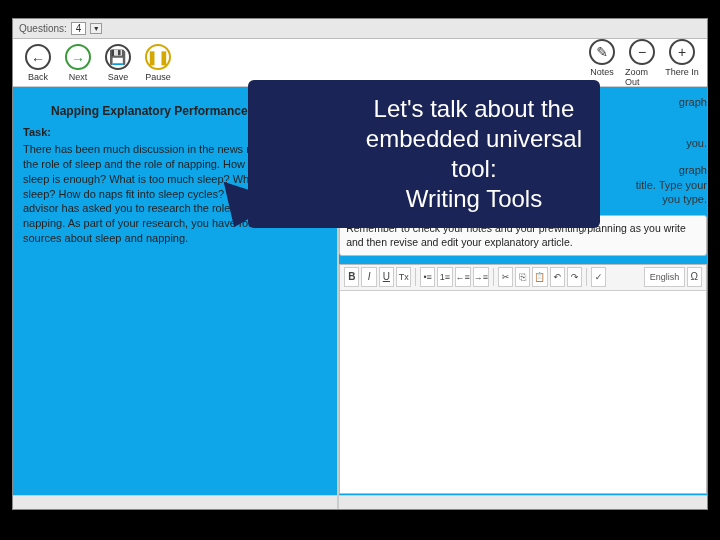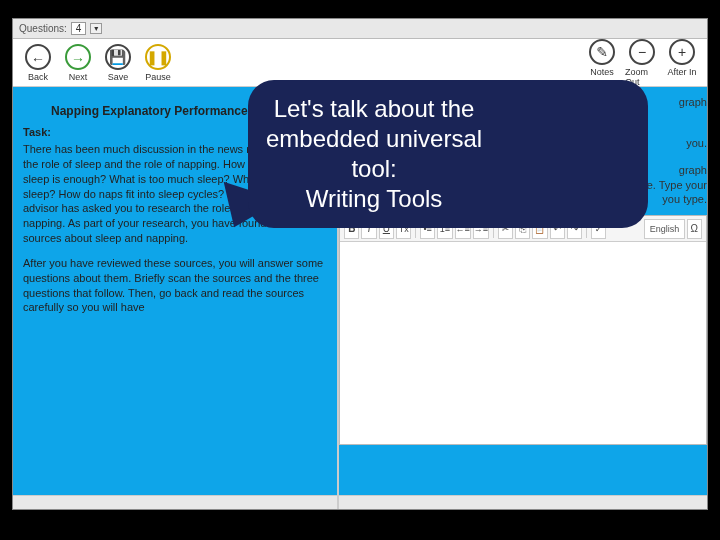--- a/index.html
+++ b/index.html
@@ -25,21 +25,21 @@
 .left-pane .task-label { font-weight: bold; font-size: 11px; margin-bottom: 2px; }
 .left-pane p { margin-bottom: 10px; }
 .right-pane .hint { border: 1px solid #bbb; padding: 5px 6px; border-radius: 3px; margin-bottom: 8px; background: #fafafa; font-size: 10.5px; }
 .editor-box { border: 1px solid #bbb; background: #fff; height: 230px; }
 .editor-toolbar { height: 26px; border-bottom: 1px solid #ccc; background: #f5f5f5; display: flex; align-items: center; padding: 0 4px; gap: 2px; }
 .ebtn { width: 20px; height: 20px; border: 1px solid #ccc; background: #fff; font-size: 10px; display: flex; align-items: center; justify-content: center; color: #444; cursor: pointer; }
 .ebtn.sm { font-size: 9px; }
 .esep { width: 1px; height: 18px; background: #ccc; margin: 0 2px; }
 .editor-area { height: calc(100% - 26px); background: #fff; }
 .scrollbar-bottom { position: absolute; bottom: 0; left: 0; right: 0; height: 14px; background: #e8e8e8; border-top: 1px solid #ccc; }
-.callout { position: absolute; left: 248px; top: 80px; width: 400px; height: 148px; background: #1a2456; border-radius: 26px; display: flex; align-items: center; justify-content: flex-start; padding: 10px 18px; pointer-events: none; }
+.callout { position: absolute; left: 248px; top: 80px; width: 352px; height: 148px; background: #1a2456; border-radius: 6px; display: flex; align-items: center; justify-content: flex-end; padding: 10px 18px; pointer-events: none; }
 .callout-text { color: #fff; font-size: 24px; text-align: center; line-height: 1.25; font-family: Arial, sans-serif; }
 .callout-tail { position: absolute; left: 216px; top: 190px; width: 0; height: 0; border-left: 24px solid transparent; border-right: 36px solid transparent; border-top: 40px solid #1a2456; transform: rotate(18deg); pointer-events: none; }
 .lang-sel { width: 54px; height: 20px; border: 1px solid #ccc; background: #fff; font-size: 9px; display: flex; align-items: center; justify-content: center; color: #555; margin-left: 36px; }
 </style>
 </head>
 <body>
 
 <div class="app-window">
 
   <div class="titlebar">
@@ -71,45 +71,45 @@
       <div class="tbtn">
         <div class="circ">✎</div>
         <div class="lbl">Notes</div>
       </div>
       <div class="tbtn">
         <div class="circ">−</div>
         <div class="lbl">Zoom Out</div>
       </div>
       <div class="tbtn">
         <div class="circ">+</div>
-        <div class="lbl">After In</div>
+        <div class="lbl">There In</div>
       </div>
     </div>
   </div>
 
   <div class="content">
 
     <div class="left-pane">
       <div class="expand-icon">⤢</div>
       <h4>Napping Explanatory Performance</h4>
       <div class="task-label">Task:</div>
       <p>There has been much discussion in the news recently about the role of sleep and the role of napping. How many hours of sleep is enough? What is too much sleep? What is too little sleep? How do naps fit into sleep cycles? The journalism club advisor has asked you to research the roles of sleep and napping. As part of your research, you have found three sources about sleep and napping.</p>
-      <p>After you have reviewed these sources, you will answer some questions about them. Briefly scan the sources and the three questions that follow. Then, go back and read the sources carefully so you will have</p>
       <div class="scrollbar-bottom"></div>
     </div>
 
     <div class="right-pane">
       <div style="text-align:right;font-size:11px;color:#333;">graph</div>
       <div style="height:26px;"></div>
       <div style="text-align:right;font-size:11px;color:#333;">you.</div>
       <div style="height:12px;"></div>
       <div style="text-align:right;font-size:11px;color:#333;">graph</div>
       <div style="text-align:right;font-size:11px;color:#333;">title. Type your</div>
       <div style="text-align:right;font-size:11px;color:#333;margin-bottom:8px;">you type.</div>
 
+      <div class="hint">Remember to check your notes and your prewriting/planning as you write and then revise and edit your explanatory article.</div>
 
       <div class="editor-box">
         <div class="editor-toolbar">
           <div class="ebtn">
               <b>B</b>
             </div>
           <div class="ebtn">
               <i>I</i>
             </div>
           <div class="ebtn">

